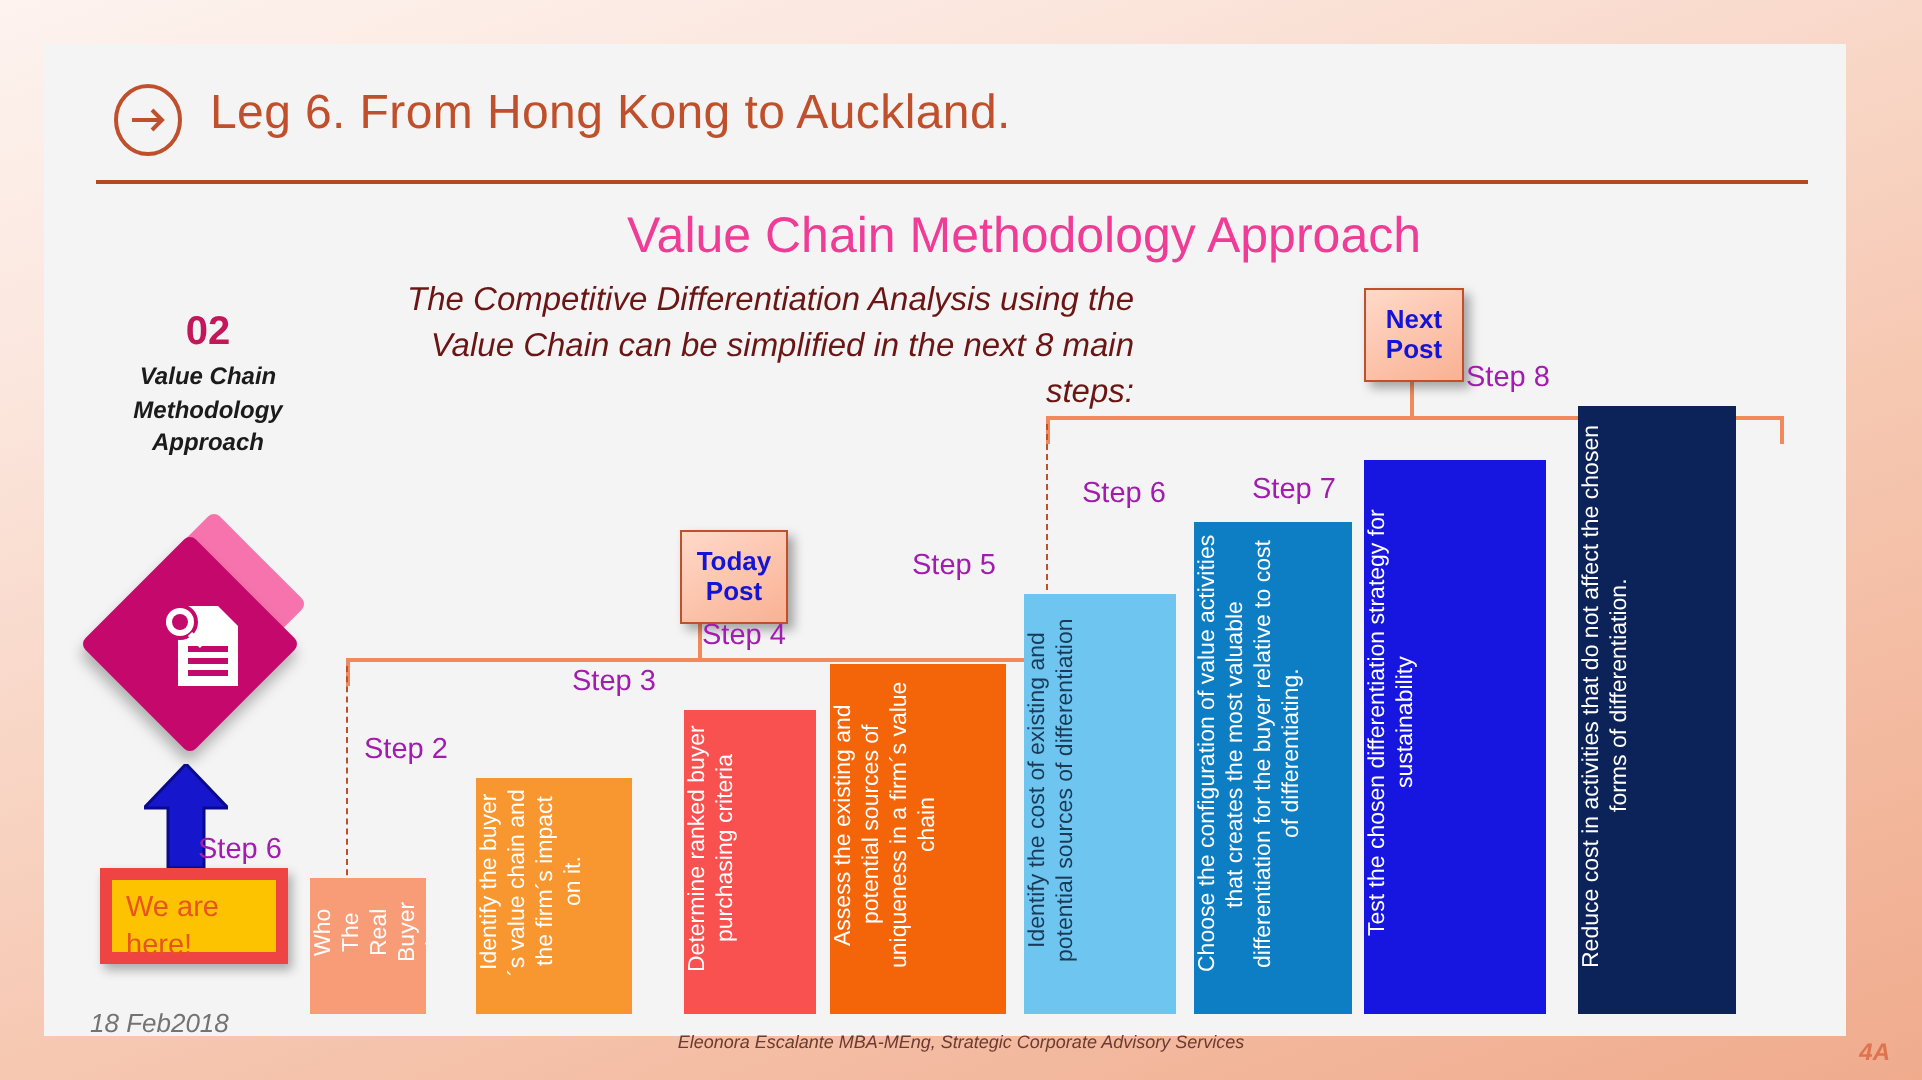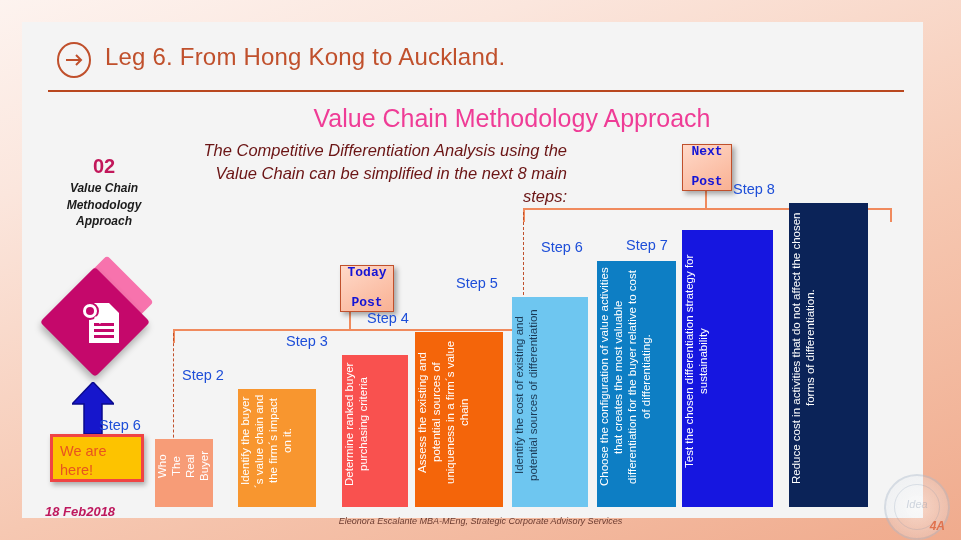--- a/index.html
+++ b/index.html
@@ -50,77 +50,77 @@
   .dia{position:absolute;transform:rotate(45deg);border-radius:4px;}
   #dia-back{left:32px;top:2px;width:66px;height:66px;background:#f773ad;}
   #dia-front{left:14px;top:16px;width:78px;height:78px;
     background:#c5086b;box-shadow:3px 4px 7px rgba(0,0,0,.28);}
   #badge-glyph{position:absolute;left:35px;top:32px;width:46px;height:48px;}
   
   #uparrow{position:absolute;left:50px;top:360px;width:42px;height:52px;}
   
   #here{
     position:absolute;left:28px;top:412px;width:94px;height:48px;
-    background:#fdc300;border:3px solid #ef4444;
+    background:#fdc300;border:6px solid #ef4444;
     box-shadow:2px 3px 5px rgba(0,0,0,.3);
     color:#e8541f;font-size:14.5px;line-height:1.28;
     padding:5px 0 0 7px;box-sizing:border-box;
   }
   
   .brk{position:absolute;border:2px solid #f08a5d;border-bottom:none;}
   #brk-today{left:151px;top:307px;width:351px;height:12px;}
   #brk-next{left:501px;top:186px;width:365px;height:12px;}
   .brk-stem{position:absolute;width:2px;background:#f08a5d;}
   #stem-today{left:327px;top:288px;height:20px;}
   #stem-next{left:683px;top:167px;height:20px;}
   .dashline{position:absolute;width:0;border-left:1.5px dashed #c0502c;}
   #dash-left{left:151px;top:311px;height:130px;}
   #dash-mid{left:501px;top:190px;height:113px;}
   
   .callout{
     position:absolute;background:linear-gradient(150deg,#ffd9c9,#f9b193);
     border:1.6px solid #c0502c;box-shadow:3px 3px 5px rgba(0,0,0,.33);
     color:#1414d6;font-size:13px;font-weight:bold;line-height:1.15;
     text-align:center;display:flex;flex-direction:column;
-    align-items:center;justify-content:space-between;font-family:Liberation Mono, monospace;
+    align-items:center;justify-content:center;
   }
   #cal-today{left:302px;top:243px;width:52px;height:45px;margin-left:16px;}
   #cal-next{left:660px;top:122px;width:48px;height:45px;}
   
   #chart{position:absolute;left:0;top:0;width:901px;height:496px;}
   .bar{position:absolute;bottom:0;overflow:hidden;}
   .bar-txt{
     position:absolute;left:0;bottom:10px;width:100%;
     writing-mode:vertical-rl;transform:rotate(180deg);
     color:#ffffff;font-size:11.5px;line-height:1.22;
     text-align:center;white-space:normal;
     display:flex;align-items:flex-start;justify-content:center;
     padding-top:8px;box-sizing:border-box;
   }
   .bar-lbl{
-    position:absolute;font-size:14.5px;color:#1d4ed8;white-space:nowrap;
+    position:absolute;font-size:14.5px;color:#a21caf;white-space:nowrap;
   }
   
   #wmark{
     position:absolute;left:862px;top:452px;width:62px;height:62px;
     border-radius:50%;border:2px solid rgba(120,140,170,.22);
     background:radial-gradient(circle,rgba(255,255,255,.5),rgba(200,210,225,.18));
   }
   #wmark2{
     position:absolute;left:8px;top:8px;width:44px;height:44px;
     border-radius:50%;border:1px solid rgba(120,140,170,.22);
   }
   #wmark-txt{
     position:absolute;left:0;top:22px;width:100%;text-align:center;
     font-size:11px;font-style:italic;color:rgba(110,130,160,.30);
   }
   
   #ft-date{
     position:absolute;left:45px;top:504px;font-size:13px;
-    font-style:italic;font-weight:bold;color:#be185d;
+    font-style:italic;font-weight:normal;color:#737373;
   }
   #ft-center{
     position:absolute;left:0;top:515px;width:961px;text-align:center;
     font-size:9px;font-style:italic;color:#6b3b30;line-height:1.42;
   }
   #ft-page{
     position:absolute;right:16px;top:519px;font-size:12px;
     font-style:italic;font-weight:bold;color:#e0724e;
   }
 </style>
@@ -201,42 +201,38 @@
         <div class="bar-txt" style="color: rgb(255, 255, 255); height: 104px;">Identify the buyer´s value chain and the firm´s impact on it.</div>
       </div>
       <div class="bar-lbl" style="left: 160px; top: 345px;">Step 2</div>
       <div class="bar" style="left: 320px; width: 66px; height: 152px; bottom: 11px; background: rgb(249, 81, 79);">
         <div class="bar-txt" style="color: rgb(255, 255, 255); height: 138px;">Determine ranked buyer purchasing criteria</div>
       </div>
       <div class="bar-lbl" style="left: 264px; top: 311px;">Step 3</div>
       <div class="bar" style="left: 393px; width: 88px; height: 175px; bottom: 11px; background: rgb(244, 101, 10);">
         <div class="bar-txt" style="color: rgb(255, 255, 255); height: 161px;">Assess the existing and potential sources of uniqueness in a firm´s value chain</div>
       </div>
-      <div class="bar-lbl" style="left: 345px; top: 288px;">Step 4</div>
+      <div class="bar-lbl" style="left: 329px; top: 288px;">Step 4</div>
       <div class="bar" style="left: 490px; width: 76px; height: 210px; bottom: 11px; background: rgb(110, 198, 240);">
         <div class="bar-txt" style="color: rgb(27, 58, 86); height: 196px;">Identify the cost of existing and potential sources of differentiation</div>
       </div>
       <div class="bar-lbl" style="left: 434px; top: 253px;">Step 5</div>
       <div class="bar" style="left: 575px; width: 79px; height: 246px; bottom: 11px; background: rgb(13, 126, 196);">
         <div class="bar-txt" style="color: rgb(255, 255, 255); height: 232px;">Choose the configuration of value activities that creates the most valuable differentiation for the buyer relative to cost of differentiating.</div>
       </div>
       <div class="bar-lbl" style="left: 519px; top: 217px; text-align: center;">Step 6</div>
       <div class="bar" style="left: 660px; width: 91px; height: 277px; bottom: 11px; background: rgb(22, 22, 224);">
         <div class="bar-txt" style="color: rgb(255, 255, 255); height: 263px;">Test the chosen differentiation strategy for sustainability</div>
       </div>
       <div class="bar-lbl" style="left: 604px; top: 186px; margin-top: 29px;">Step 7</div>
       <div class="bar" style="left: 767px; width: 79px; height: 304px; bottom: 11px; background: rgb(11, 35, 88);">
         <div class="bar-txt" style="color: rgb(255, 255, 255); height: 290px;">Reduce cost in activities that do not affect the chosen forms of differentiation.</div>
       </div>
       <div class="bar-lbl" style="left: 711px; top: 159px;">Step 8</div>
     </div>
 
-  <div id="wmark">
-    <div id="wmark2"></div>
-    <div id="wmark-txt">Idea</div>
-  </div>
 </div>
 
 <div id="ft-date">18 Feb2018</div>
 <div id="ft-center">
   <div>Eleonora Escalante MBA-MEng, Strategic Corporate Advisory Services</div>
 </div>
 <div id="ft-page">4A</div>
 
 </body></html>

